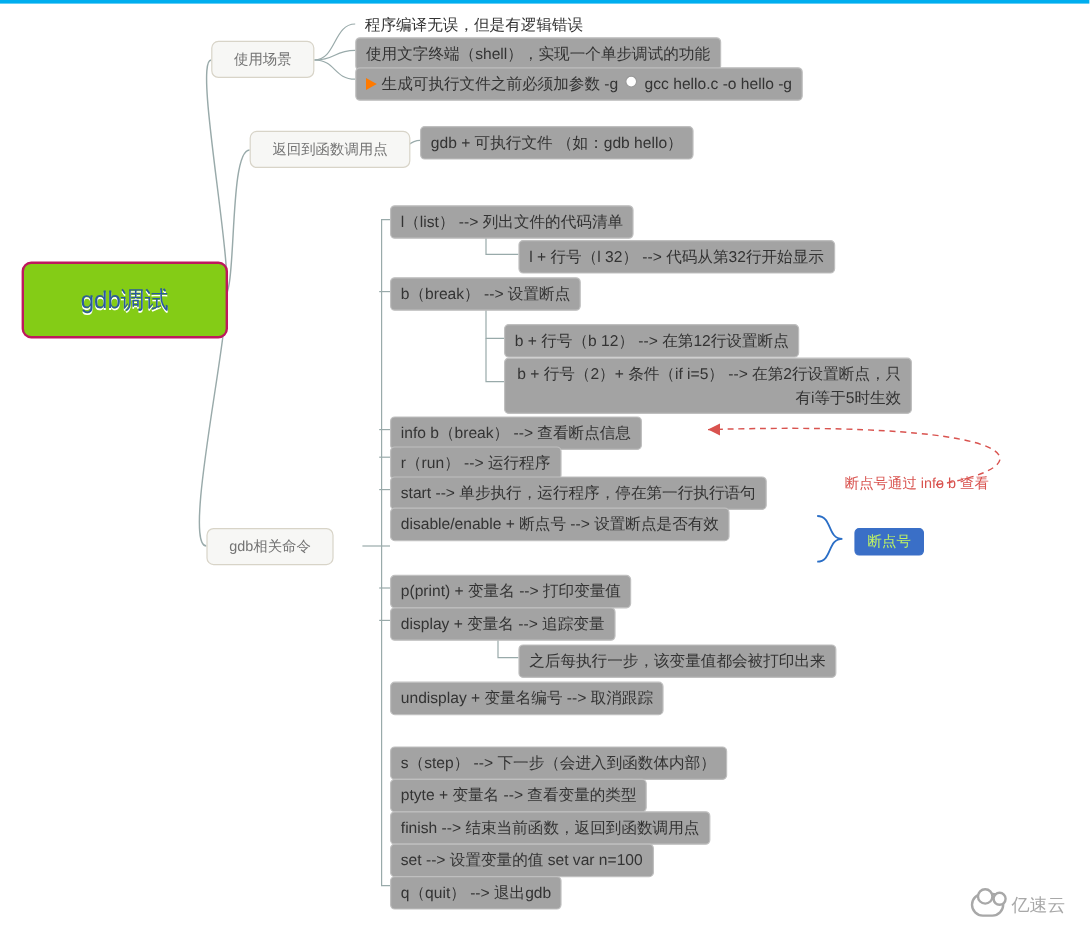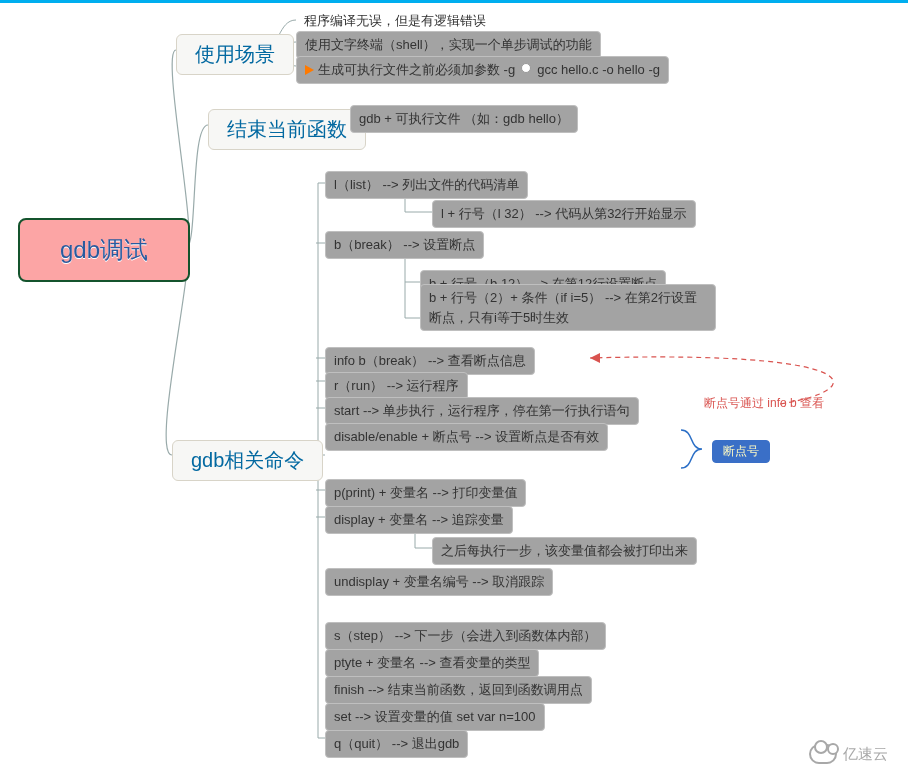--- a/index.html
+++ b/index.html
@@ -1,22 +1,22 @@
 <!DOCTYPE html>
 <html><head>
 <meta charset="utf-8">
 <style>
   html,body{margin:0;padding:0;font-family:"Microsoft YaHei",Arial,sans-serif;font-size:13px;color:#333;background:#fff;}
   .page{position:relative;width:908px;height:782px;}
   .topbar{position:absolute;left:0;top:0;width:908px;height:3px;background:#00aeef;}
   .node{position:absolute;border:1px solid #bfbfbf;background:#a3a3a3;border-radius:4px;padding:3px 8px;line-height:1.5;white-space:nowrap;box-sizing:border-box;}
   .multiline{white-space:normal;}
-  .tag{position:absolute;border:1px solid #3a6fc7;background:#3a6fc7;color:#fef9c3;border-radius:4px;padding:2px 10px;font-size:12px;}
-  .root{position:absolute;left:18px;top:218px;width:168px;height:60px;background:#fca5a5;border:2px solid #14532d;border-radius:8px;display:flex;align-items:center;justify-content:center;font-size:24px;color:#2a5a9e;font-weight:500;text-shadow:0 1px 0 #fff;}
-  .branch{position:absolute;color:#0369a1;background:#f7f7f5;border:1px solid #d8d4c8;border-radius:6px;padding:6px 18px;font-size:20px;}
+  .tag{position:absolute;border:1px solid #3a6fc7;background:#3a6fc7;color:#bef264;border-radius:4px;padding:2px 10px;font-size:12px;}
+  .root{position:absolute;left:18px;top:218px;width:168px;height:60px;background:#84cc16;border:2px solid #be185d;border-radius:8px;display:flex;align-items:center;justify-content:center;font-size:20px;color:#2a5a9e;font-weight:500;text-shadow:0 1px 0 #fff;}
+  .branch{position:absolute;color:#737373;background:#f7f7f5;border:1px solid #d8d4c8;border-radius:6px;padding:6px 18px;font-size:12px;}
   .note-red{position:absolute;color:#d9534f;font-size:12px;}
   svg.lines{position:absolute;left:0;top:0;width:908px;height:782px;pointer-events:none;}
   .flag{display:inline-block;width:0;height:0;border-top:5px solid transparent;border-bottom:5px solid transparent;border-left:9px solid #ff7a00;margin-right:4px;vertical-align:-1px;}
   .dot-o{display:inline-block;width:8px;height:8px;border:1px solid #999;border-radius:50%;background:#fff;margin:0 6px;vertical-align:1px;}
   .watermark{position:absolute;right:20px;bottom:18px;color:#a8a8a8;font-size:15px;display:flex;align-items:center;gap:6px;margin-top:25px;}
   .watermark .cloud{width:24px;height:16px;border:2px solid #a8a8a8;border-radius:10px;position:relative;}
   .watermark .cloud:before{content:"";position:absolute;left:3px;top:-6px;width:10px;height:10px;border:2px solid #a8a8a8;border-radius:50%;background:#fff;}
   .watermark .cloud:after{content:"";position:absolute;right:-4px;top:-3px;width:8px;height:8px;border:2px solid #a8a8a8;border-radius:50%;background:#fff;}
 </style>
 </head>
@@ -63,30 +63,30 @@
       <span>gdb调试</span>
     </div>
 
   <div class="branch" style="left:176px;top:34px;"><span>使用场景</span></div>
   <div class="node" style="left:296px;top:8px;border:none;background:transparent;"><span>程序编译无误，但是有逻辑错误</span></div>
   <div class="node" style="left:296px;top:31px;"><span>使用文字终端（shell），实现一个单步调试的功能</span></div>
   <div class="node" style="left:296px;top:56px;">
     <span class="flag"></span><span>生成可执行文件之前必须加参数 -g</span><span class="dot-o"></span><span>gcc hello.c -o hello -g</span>
   </div>
 
-  <div class="branch" style="left:208px;top:109px;"><span>结束当前函数</span></div>
+  <div class="branch" style="left:208px;top:109px;"><span>返回到函数调用点</span></div>
   <div class="node" style="left:350px;top:105px;"><span>gdb + 可执行文件 （如：gdb hello）</span></div>
 
   <div class="branch" style="left:172px;top:440px;"><span>gdb相关命令</span></div>
 
   <div class="node" style="left:325px;top:171px;"><span>l（list） --&gt; 列出文件的代码清单</span></div>
   <div class="node" style="left:432px;top:200px;"><span>l + 行号（l 32） --&gt; 代码从第32行开始显示</span></div>
   <div class="node" style="left:325px;top:231px;"><span>b（break） --&gt; 设置断点</span></div>
   <div class="node" style="left:420px;top:270px;"><span>b + 行号（b 12） --&gt; 在第12行设置断点</span></div>
-  <div class="node multiline" style="left:420px;top:284px;width:296px;"><span>b + 行号（2）+ 条件（if i=5） --&gt; 在第2行设置断点，只有i等于5时生效</span></div>
+  <div class="node multiline" style="left:420px;top:298px;width:340px;text-align:right;"><span>b + 行号（2）+ 条件（if i=5） --&gt; 在第2行设置断点，只有i等于5时生效</span></div>
   <div class="node" style="left:325px;top:347px;"><span>info b（break） --&gt; 查看断点信息</span></div>
   <div class="node" style="left:325px;top:372px;"><span>r（run） --&gt; 运行程序</span></div>
   <div class="node" style="left:325px;top:397px;"><span>start --&gt; 单步执行，运行程序，停在第一行执行语句</span></div>
   <div class="node" style="left:325px;top:423px;"><span>disable/enable + 断点号 --&gt; 设置断点是否有效</span></div>
   <div class="node" style="left:325px;top:479px;"><span>p(print) + 变量名 --&gt; 打印变量值</span></div>
   <div class="node" style="left:325px;top:506px;"><span>display + 变量名 --&gt; 追踪变量</span></div>
   <div class="node" style="left:432px;top:537px;"><span>之后每执行一步，该变量值都会被打印出来</span></div>
   <div class="node" style="left:325px;top:568px;"><span>undisplay + 变量名编号 --&gt; 取消跟踪</span></div>
   <div class="node" style="left:325px;top:622px;"><span>s（step） --&gt; 下一步（会进入到函数体内部）</span></div>
   <div class="node" style="left:325px;top:649px;"><span>ptyte + 变量名 --&gt; 查看变量的类型</span></div>

